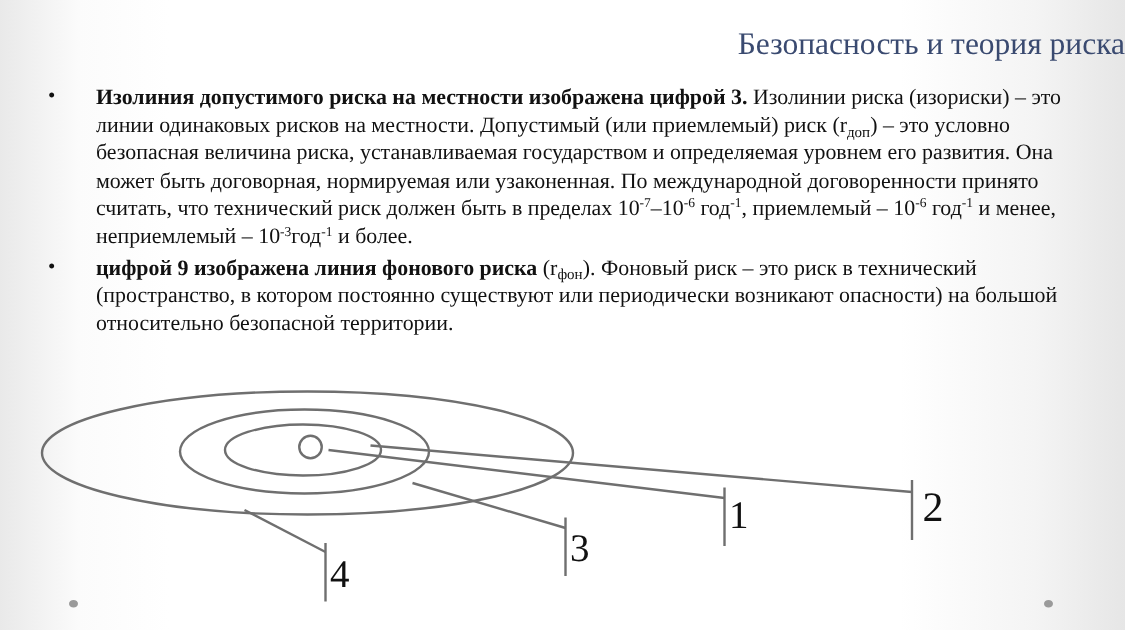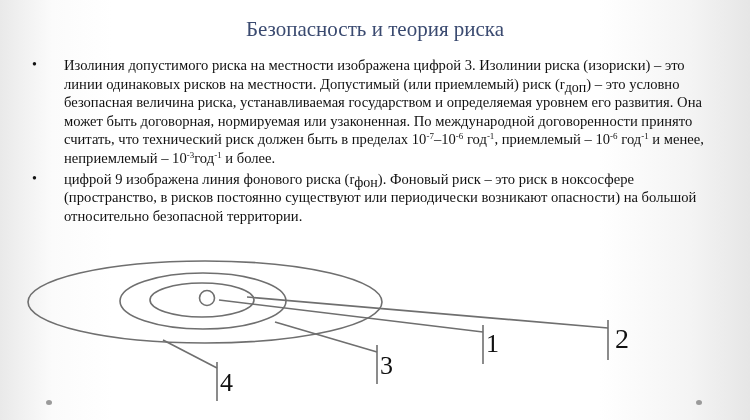--- a/index.html
+++ b/index.html
@@ -4,35 +4,35 @@
 <style>
   html, body { margin: 0; padding: 0; }
   body {
     width: 750px; height: 420px; overflow: hidden; position: relative;
     background: linear-gradient(90deg, #e9e9e9 0%, #fbfbfb 7%, #ffffff 15%, #ffffff 80%, #f4f4f4 92%, #e6e6e6 100%);
     font-family: "Liberation Serif", "DejaVu Serif", serif;
     color: #111;
   }
   .title {
     position: absolute; left: 0; right: 0; top: 17px;
-    text-align: center; font-size: 21px; color: #3a4a70;
+    text-align: right; font-size: 21px; color: #3a4a70;
     font-family: "Liberation Serif", "DejaVu Serif", serif;
   }
   .body-text {
     position: absolute; left: 32px; top: 56px; width: 690px;
     font-size: 14.6px; line-height: 18.6px;
   }
   .bullet {
     position: relative; padding-left: 32px; margin-bottom: 2px;
   }
   .bullet .dot {
     position: absolute; left: 0; top: 0; font-size: 14px;
   }
-  .bullet b { font-weight: normal; margin-top: 32px; }
-  sub { font-size: 14px; vertical-align: -3px; line-height: 0; text-align: right; }
+  .bullet b { font-weight: bold; margin-top: 32px; }
+  sub { font-size: 10px; vertical-align: -3px; line-height: 0; text-align: right; }
   sup { font-size: 9px; vertical-align: 5px; line-height: 0; }
   svg.diagram { position: absolute; left: 0; top: 0; }
   .lbl {
     position: absolute; font-family: "Liberation Serif", "DejaVu Serif", serif;
     font-size: 26px; color: #111; line-height: 1;
   }
   .nav-dot {
     position: absolute; width: 6px; height: 5px; border-radius: 50%; background: #9a9a9a;
   }
 </style>
@@ -41,21 +41,21 @@
 
 <div class="title">Безопасность и теория риска</div>
 
 <div class="body-text">
   <div class="bullet">
     <span class="dot">•</span>
     <b>Изолиния допустимого риска на местности изображена цифрой 3.</b><span> Изолинии риска (изориски) – это линии одинаковых рисков на местности. Допустимый (или приемлемый) риск (r</span><sub>доп</sub><span>) – это условно безопасная величина риска, устанавливаемая государством и определяемая уровнем его развития. Она может быть договорная, нормируемая или узаконенная. По международной договоренности принято считать, что технический риск должен быть в пределах 10</span><sup>-7</sup><span>–10</span><sup>-6</sup><span> год</span><sup>-1</sup><span>, приемлемый – 10</span><sup>-6</sup><span> год</span><sup>-1</sup><span> и менее, неприемлемый – 10</span><sup>-3</sup><span>год</span><sup>-1</sup><span> и более.</span>
   </div>
   <div class="bullet">
     <span class="dot">•</span>
-    <b>цифрой 9 изображена линия  фонового риска</b><span> (r</span><sub>фон</sub><span>). Фоновый риск – это риск в ноксосфере (пространство, в рисков постоянно существуют или периодически возникают опасности) на большой относительно безопасной территории.</span>
+    <b>цифрой 9 изображена линия  фонового риска</b><span> (r</span><sub>фон</sub><span>). Фоновый риск – это риск в технический (пространство, в котором постоянно существуют или периодически возникают опасности) на большой относительно безопасной территории.</span>
   </div>
 </div>
 
 <svg class="diagram" width="750" height="420" viewBox="0 0 750 420">
   <g fill="none" stroke="#6f6f6f" stroke-width="1.6">
     <ellipse cx="205" cy="302" rx="177" ry="41"></ellipse>
     <ellipse cx="203" cy="301" rx="83" ry="28"></ellipse>
     <ellipse cx="202" cy="300" rx="52" ry="17"></ellipse>
     <circle cx="207" cy="298" r="7.5"></circle>
 

